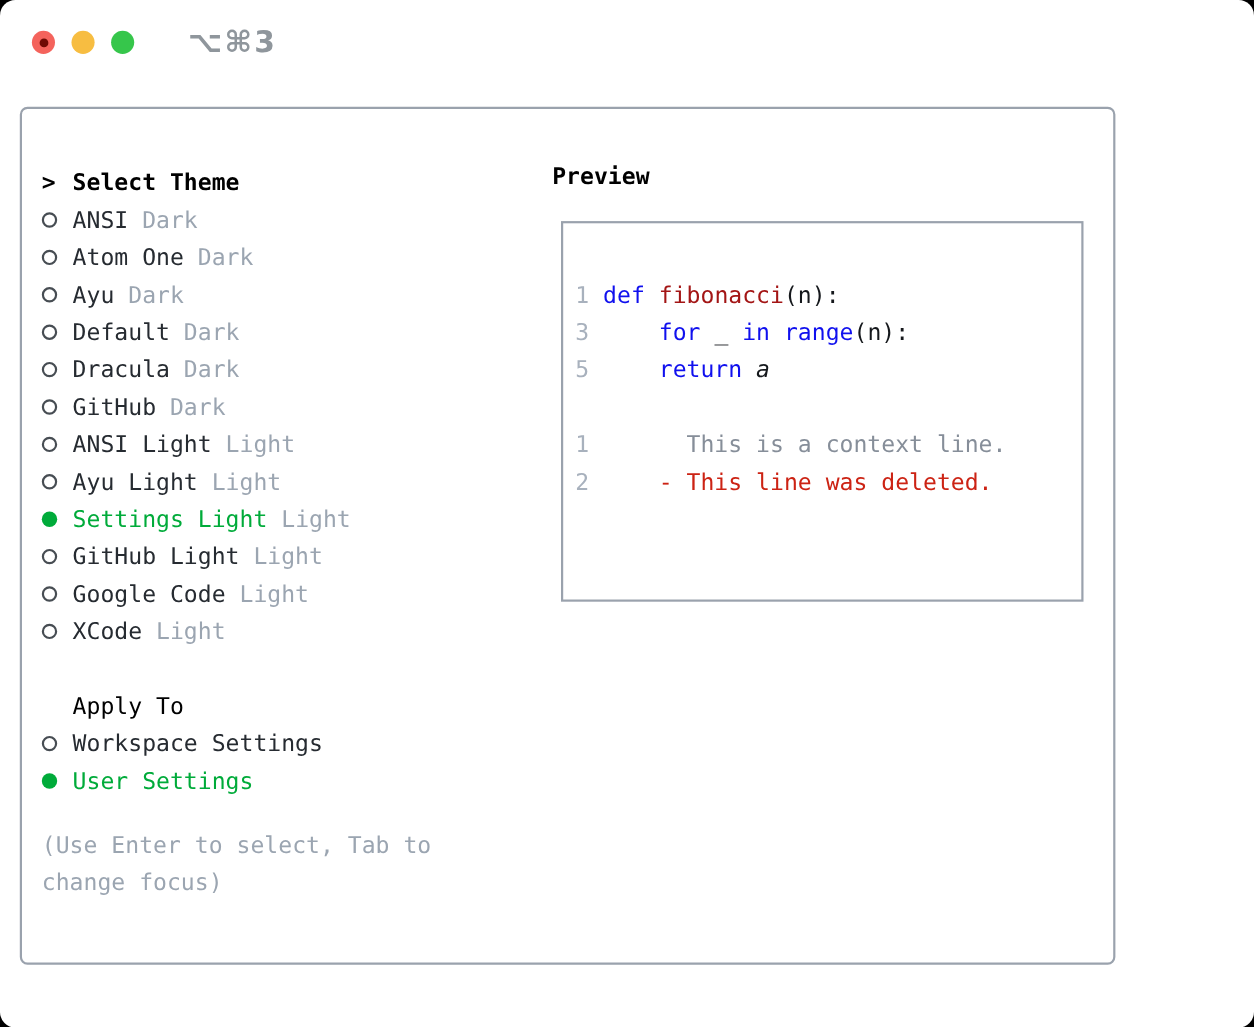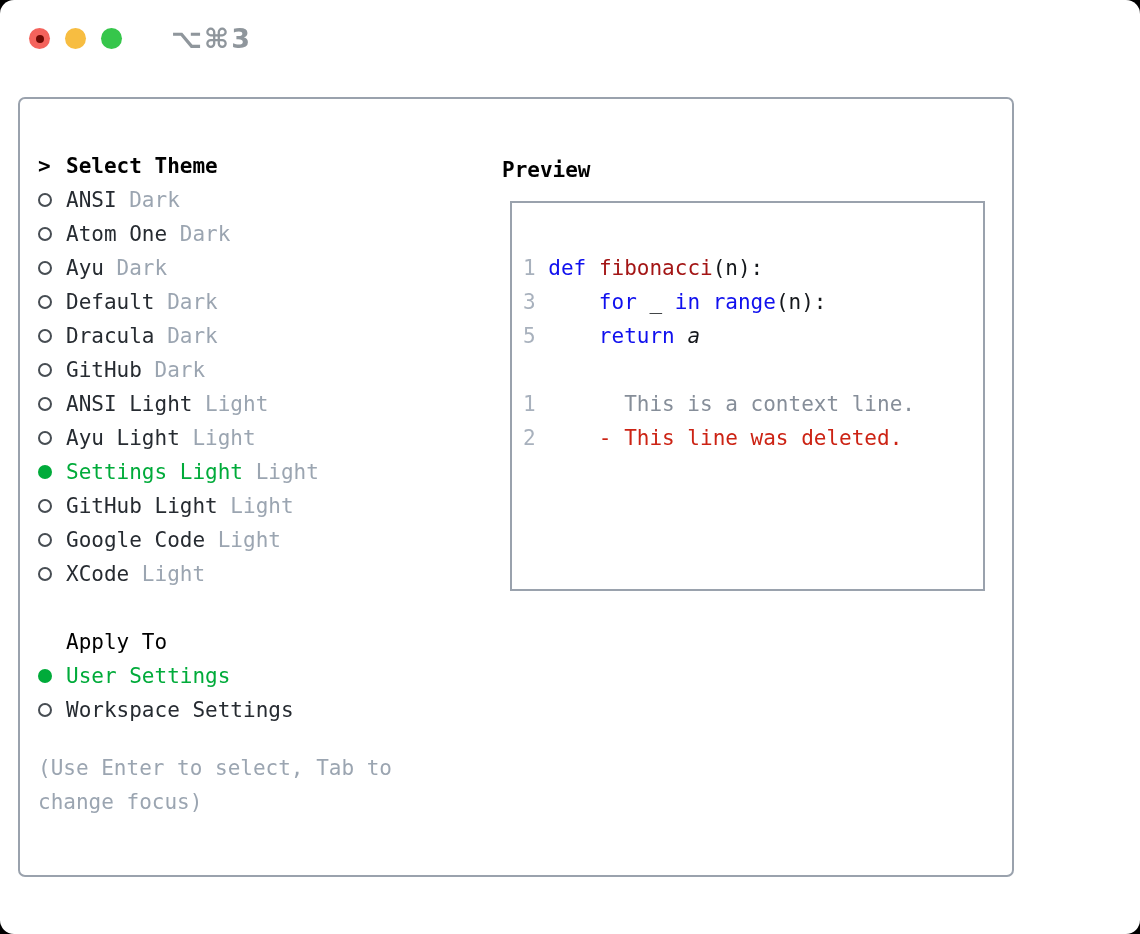--- a/index.html
+++ b/index.html
@@ -38,25 +38,25 @@
   .name{color:var(--text-dark,#262b31);}
   .name.sel{color:var(--accent-green,#00ab3a);}
   .tag{color:var(--muted-gray,#9ba5b1);}
   .gap{height:34px;}
   .hint{
     margin-top:24px;width:400px;font-size:21px;line-height:34px;
     color:var(--muted-gray,#9ba5b1);white-space:normal;
   }
   
   .preview-title{
-    position:absolute;left:482px;top:54px;height:34px;line-height:34px;
+    position:absolute;left:482px;top:44px;height:34px;line-height:34px;
     font-size:21px;font-weight:700;color:#000;
   }
   .preview-box{
-    position:absolute;left:490px;top:102px;width:475px;height:390px;box-sizing:border-box;
+    position:absolute;left:490px;top:102px;width:475px;height:346px;box-sizing:border-box;
     border:2px solid var(--border-gray,#9aa2ad);padding:48px 0 0 11px;background:#fff;
   }
   .cl{height:34px;line-height:34px;font-size:21px;white-space:pre;color:#15181c;}
   .ln{display:inline-block;width:2ch;color:var(--line-number-gray,#a8b1bd);}
   .tok-kw{color:var(--keyword-blue,#1010ee);}
   .tok-fn{color:var(--function-red,#a31515);}
   .tok-var{font-style:italic;color:#15181c;}
   .blank{height:34px;}
   .diff-context{color:var(--context-gray,#868e99);}
   .diff-deleted{color:var(--deleted-red,#cc2314);}
@@ -100,22 +100,22 @@
         </div>
 
       <div class="gap"></div>
 
       <div class="row">
         <span class="marker"></span>
         <span class="plain-label">Apply To</span>
       </div>
 
       <div id="apply-items">
+          <div class="row"><span class="marker"><span class="radio"></span></span><span class="name">Workspace Settings</span></div>
           <div class="row"><span class="marker"><span class="radio on"></span></span><span class="name sel">User Settings</span></div>
-          <div class="row"><span class="marker"><span class="radio"></span></span><span class="name">Workspace Settings</span></div>
         </div>
 
       <div class="hint">(Use Enter to select, Tab to change focus)</div>
     </div>
 
     <div class="preview-title">Preview</div>
 
     <div class="preview-box">
       <div id="code-lines">
           <div class="cl"><span class="ln">1</span><span class="tok-kw">def</span><span> </span><span class="tok-fn">fibonacci</span><span>(n):</span></div>

